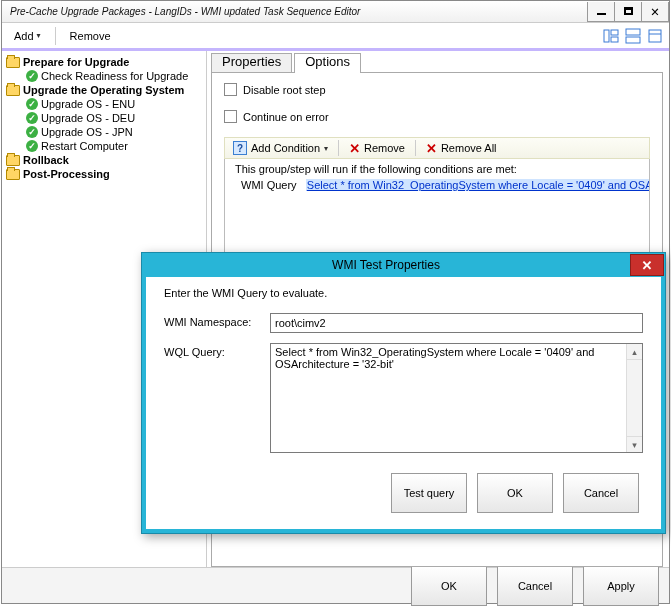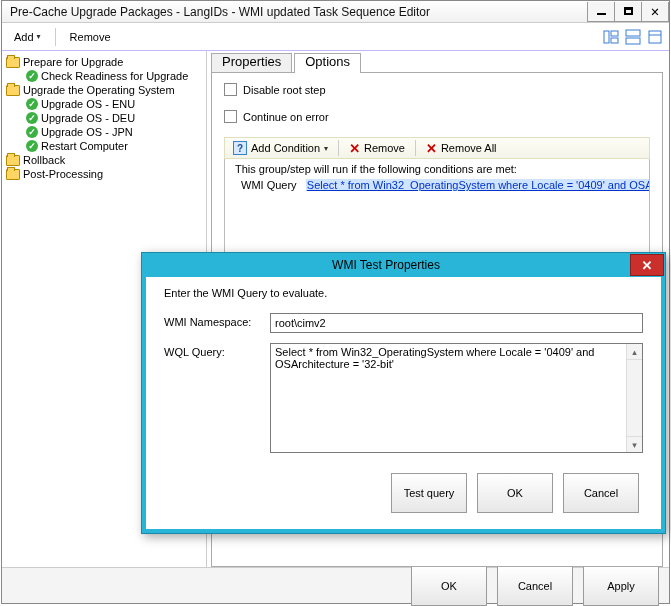--- a/index.html
+++ b/index.html
@@ -2,42 +2,42 @@
 <html><head>
 <meta charset="utf-8">
 <style>
   * { box-sizing: border-box; }
   html,body { margin:0; padding:0; font-family:"Segoe UI",Tahoma,Arial,sans-serif; font-size:11px; color:#000; }
   body { background:#fff; width:671px; height:606px; overflow:hidden; position:relative; }
 
   .outer { border:1px solid #888; width:669px; height:604px; margin:0 auto; display:flex; flex-direction:column; }
 
   .titlebar { height:22px; background:linear-gradient(#fff,#f0f0f0); border-bottom:1px solid #ccc; display:flex; align-items:center; padding:0 0 0 8px; }
-  .titlebar .title { flex:1; font-size:12px; color:#111; }
+  .titlebar .title { flex:1; font-size:10px; color:#111;font-style:italic; }
   .winbtns { display:flex; }
   .winbtn { width:28px; height:20px; border:1px solid #999; border-top:none; margin-left:-1px; display:flex; align-items:center; justify-content:center; background:#f5f5f5; font-family:monospace; font-size:12px; line-height:1; }
   .winbtn.min span { width:9px; border-top:2px solid #000; margin-top:6px; }
   .winbtn.max span { width:9px; height:8px; border:2px solid #000; border-top-width:3px; }
   .winbtn.close span { font-weight:bold; font-size:14px; }
 
-  .toolbar { height:28px; border-bottom:1px solid #c4b5fd; display:flex; align-items:center; padding:0 6px; gap:6px; }
+  .toolbar { height:28px; border-bottom:3px solid #c4b5fd; display:flex; align-items:center; padding:0 6px; gap:6px; }
   .tbtn { padding:2px 6px; display:flex; align-items:center; gap:3px; cursor:default; }
   .dropdown-arrow { font-size:8px; color:#333; }
   .vsep { width:1px; height:18px; background:#ccc; margin:0 2px; }
   .tb-icon { width:16px; height:16px; display:inline-block; }
 
   .body { flex:1; display:flex; overflow:hidden; }
 
   .tree-pane { width:205px; border-right:1px solid #ccc; background:#fff; padding:4px 0; overflow:hidden; font-size:11px; }
   .tree-pane .node { display:flex; align-items:center; padding:1px 4px; gap:3px; white-space:nowrap; }
   .tree-pane .child { padding-left:24px; }
   .folder-icon { width:14px; height:11px; background:#ffd664; border:1px solid #b58a00; border-radius:1px; position:relative; display:inline-block; flex-shrink:0; }
   .folder-icon::before { content:""; position:absolute; top:-3px; left:0; width:6px; height:3px; background:#ffd664; border:1px solid #b58a00; border-bottom:none; border-radius:1px 1px 0 0; }
   .check-icon { width:12px; height:12px; border-radius:50%; background:#3cb043; display:inline-flex; align-items:center; justify-content:center; color:#fff; font-size:9px; font-weight:bold; flex-shrink:0; }
-  .bold { font-weight:normal; }
+  .bold { font-weight:bold; }
 
   .right-pane { flex:1; display:flex; flex-direction:column; padding:2px 6px 0 4px; overflow:hidden; }
   .tabs { display:flex; height:20px; margin-bottom:-1px; }
   .tab { border:1px solid #aaa; border-bottom:none; padding:0 10px; background:#f0f0f0; font-size:13px; margin-right:2px; cursor:default; }
   .tab.active { background:#fff; position:relative; z-index:2; }
   .tab-content { border:1px solid #aaa; flex:1; padding:10px 12px; background:#fff; position:relative; overflow:hidden; }
 
   .checkbox-row { display:flex; align-items:center; gap:6px; margin-bottom:14px; }
   .chk { width:13px; height:13px; border:1px solid #888; background:#fff; }
 

